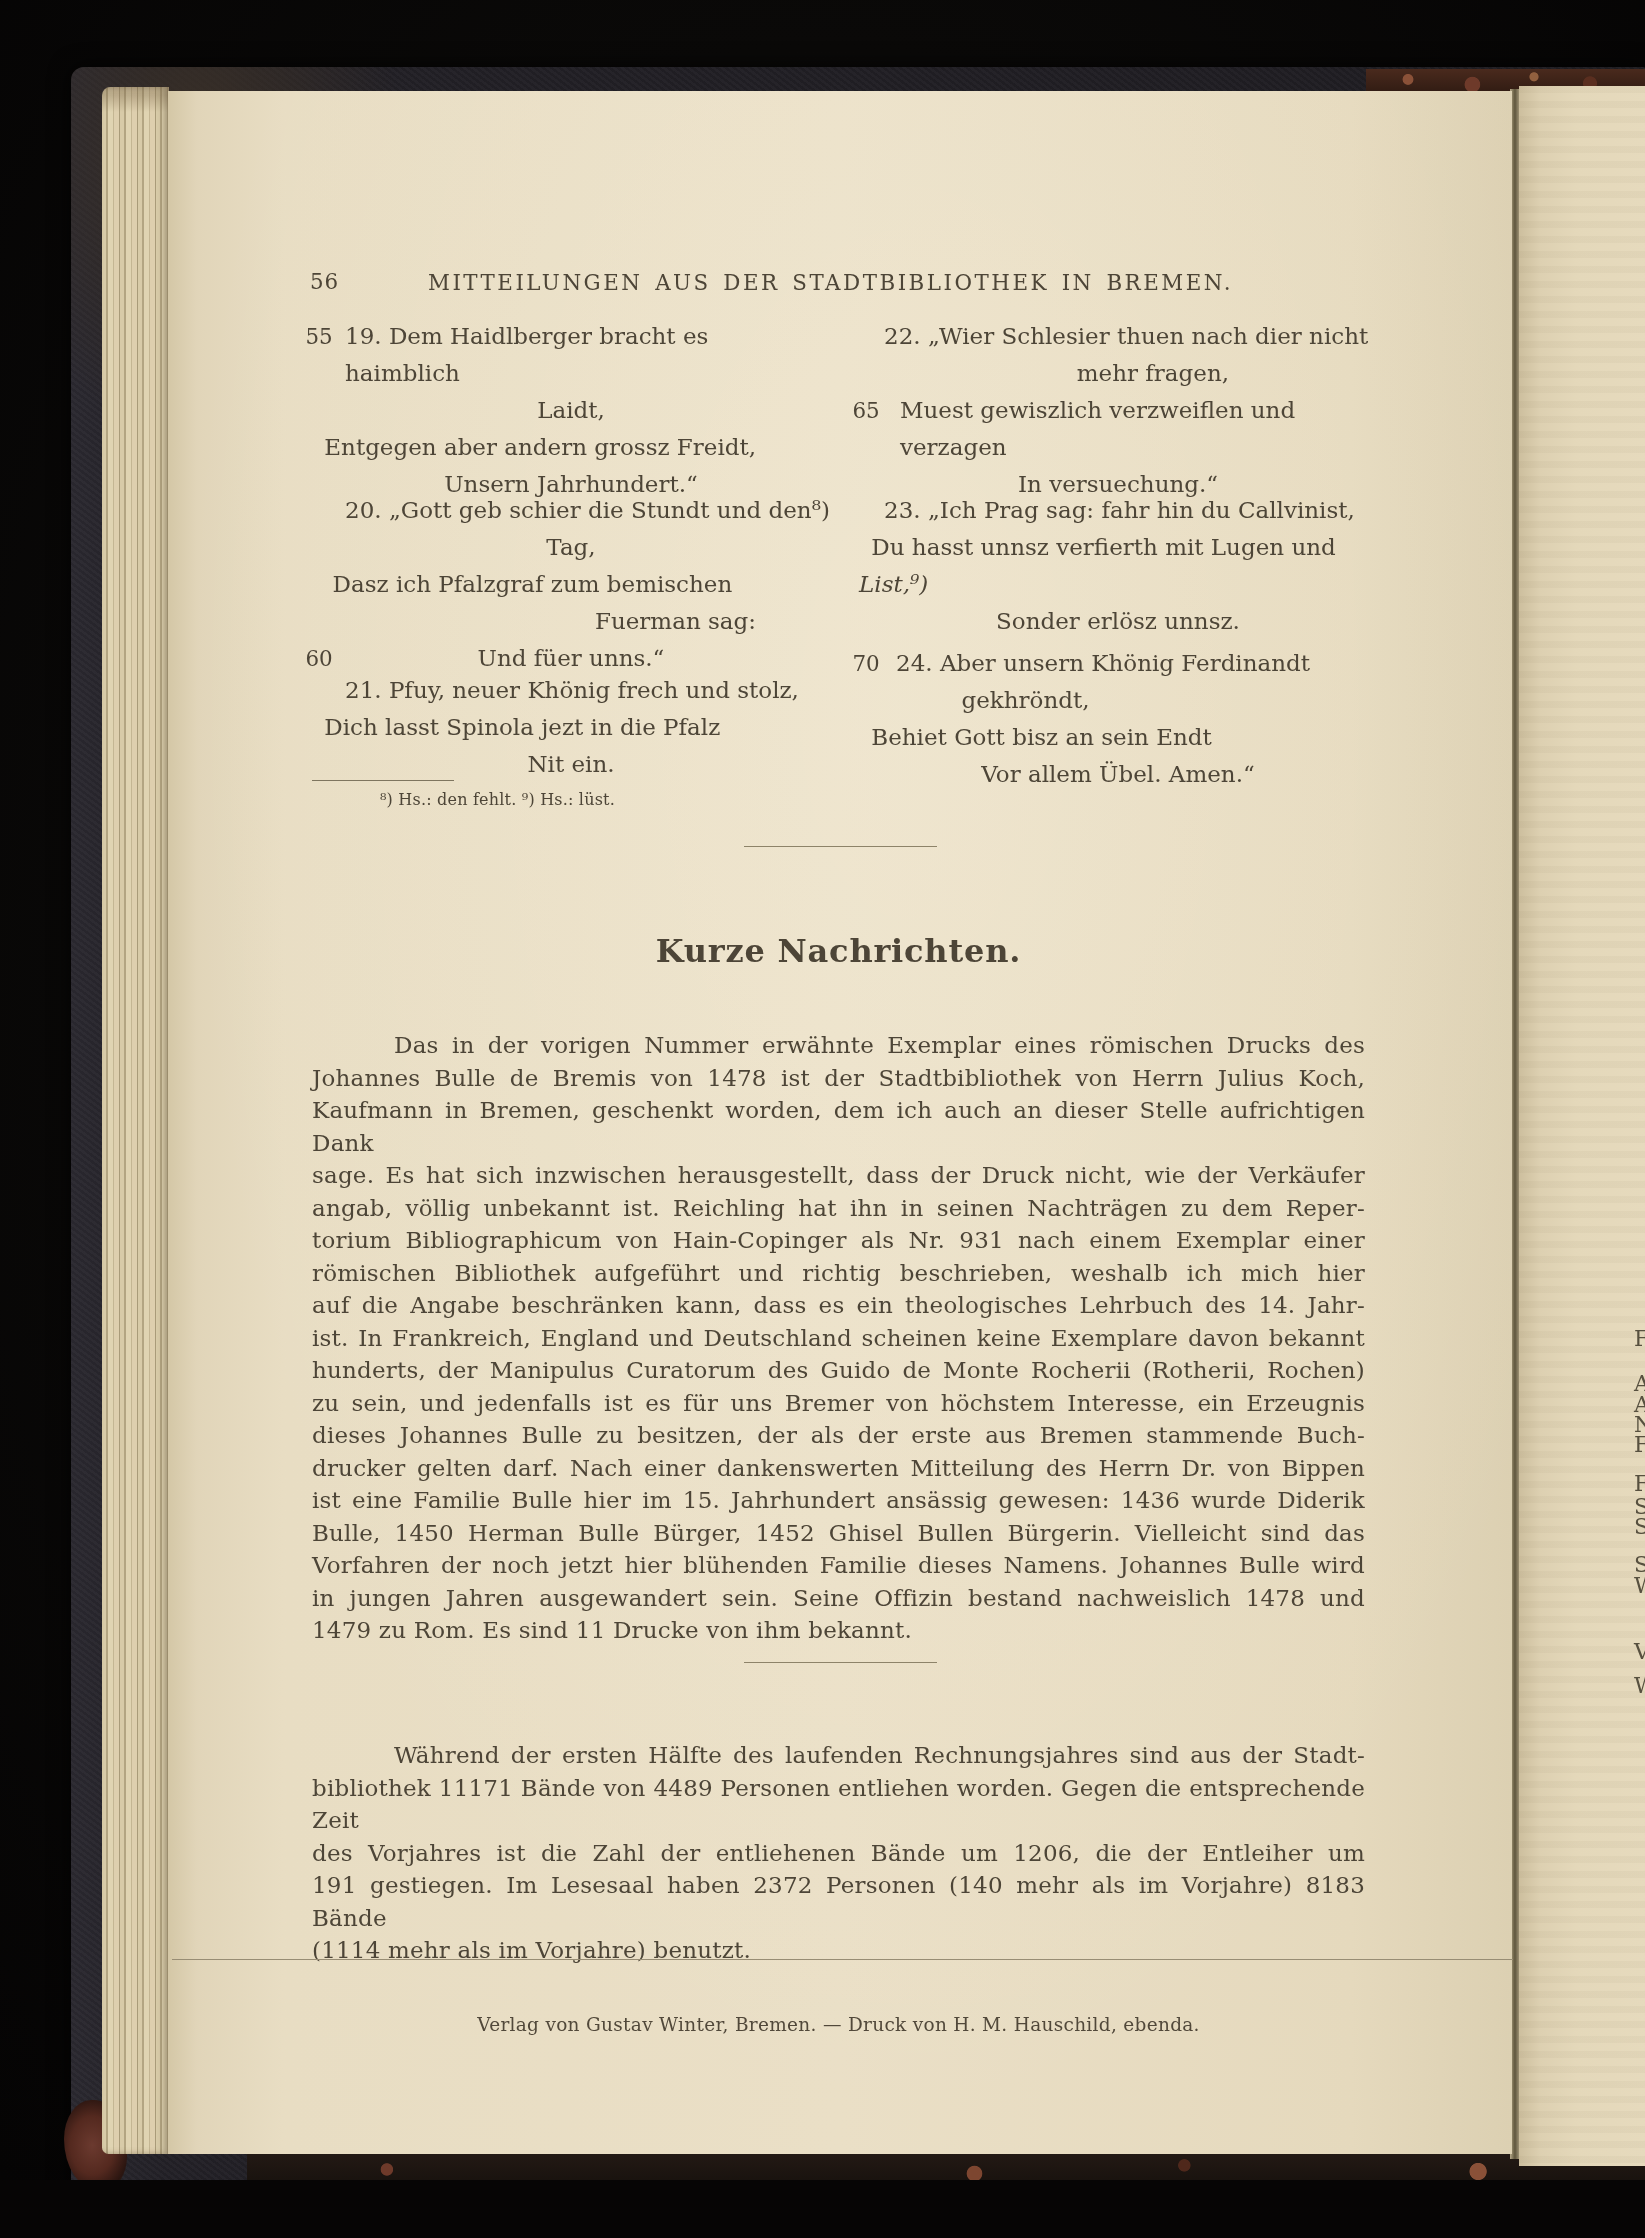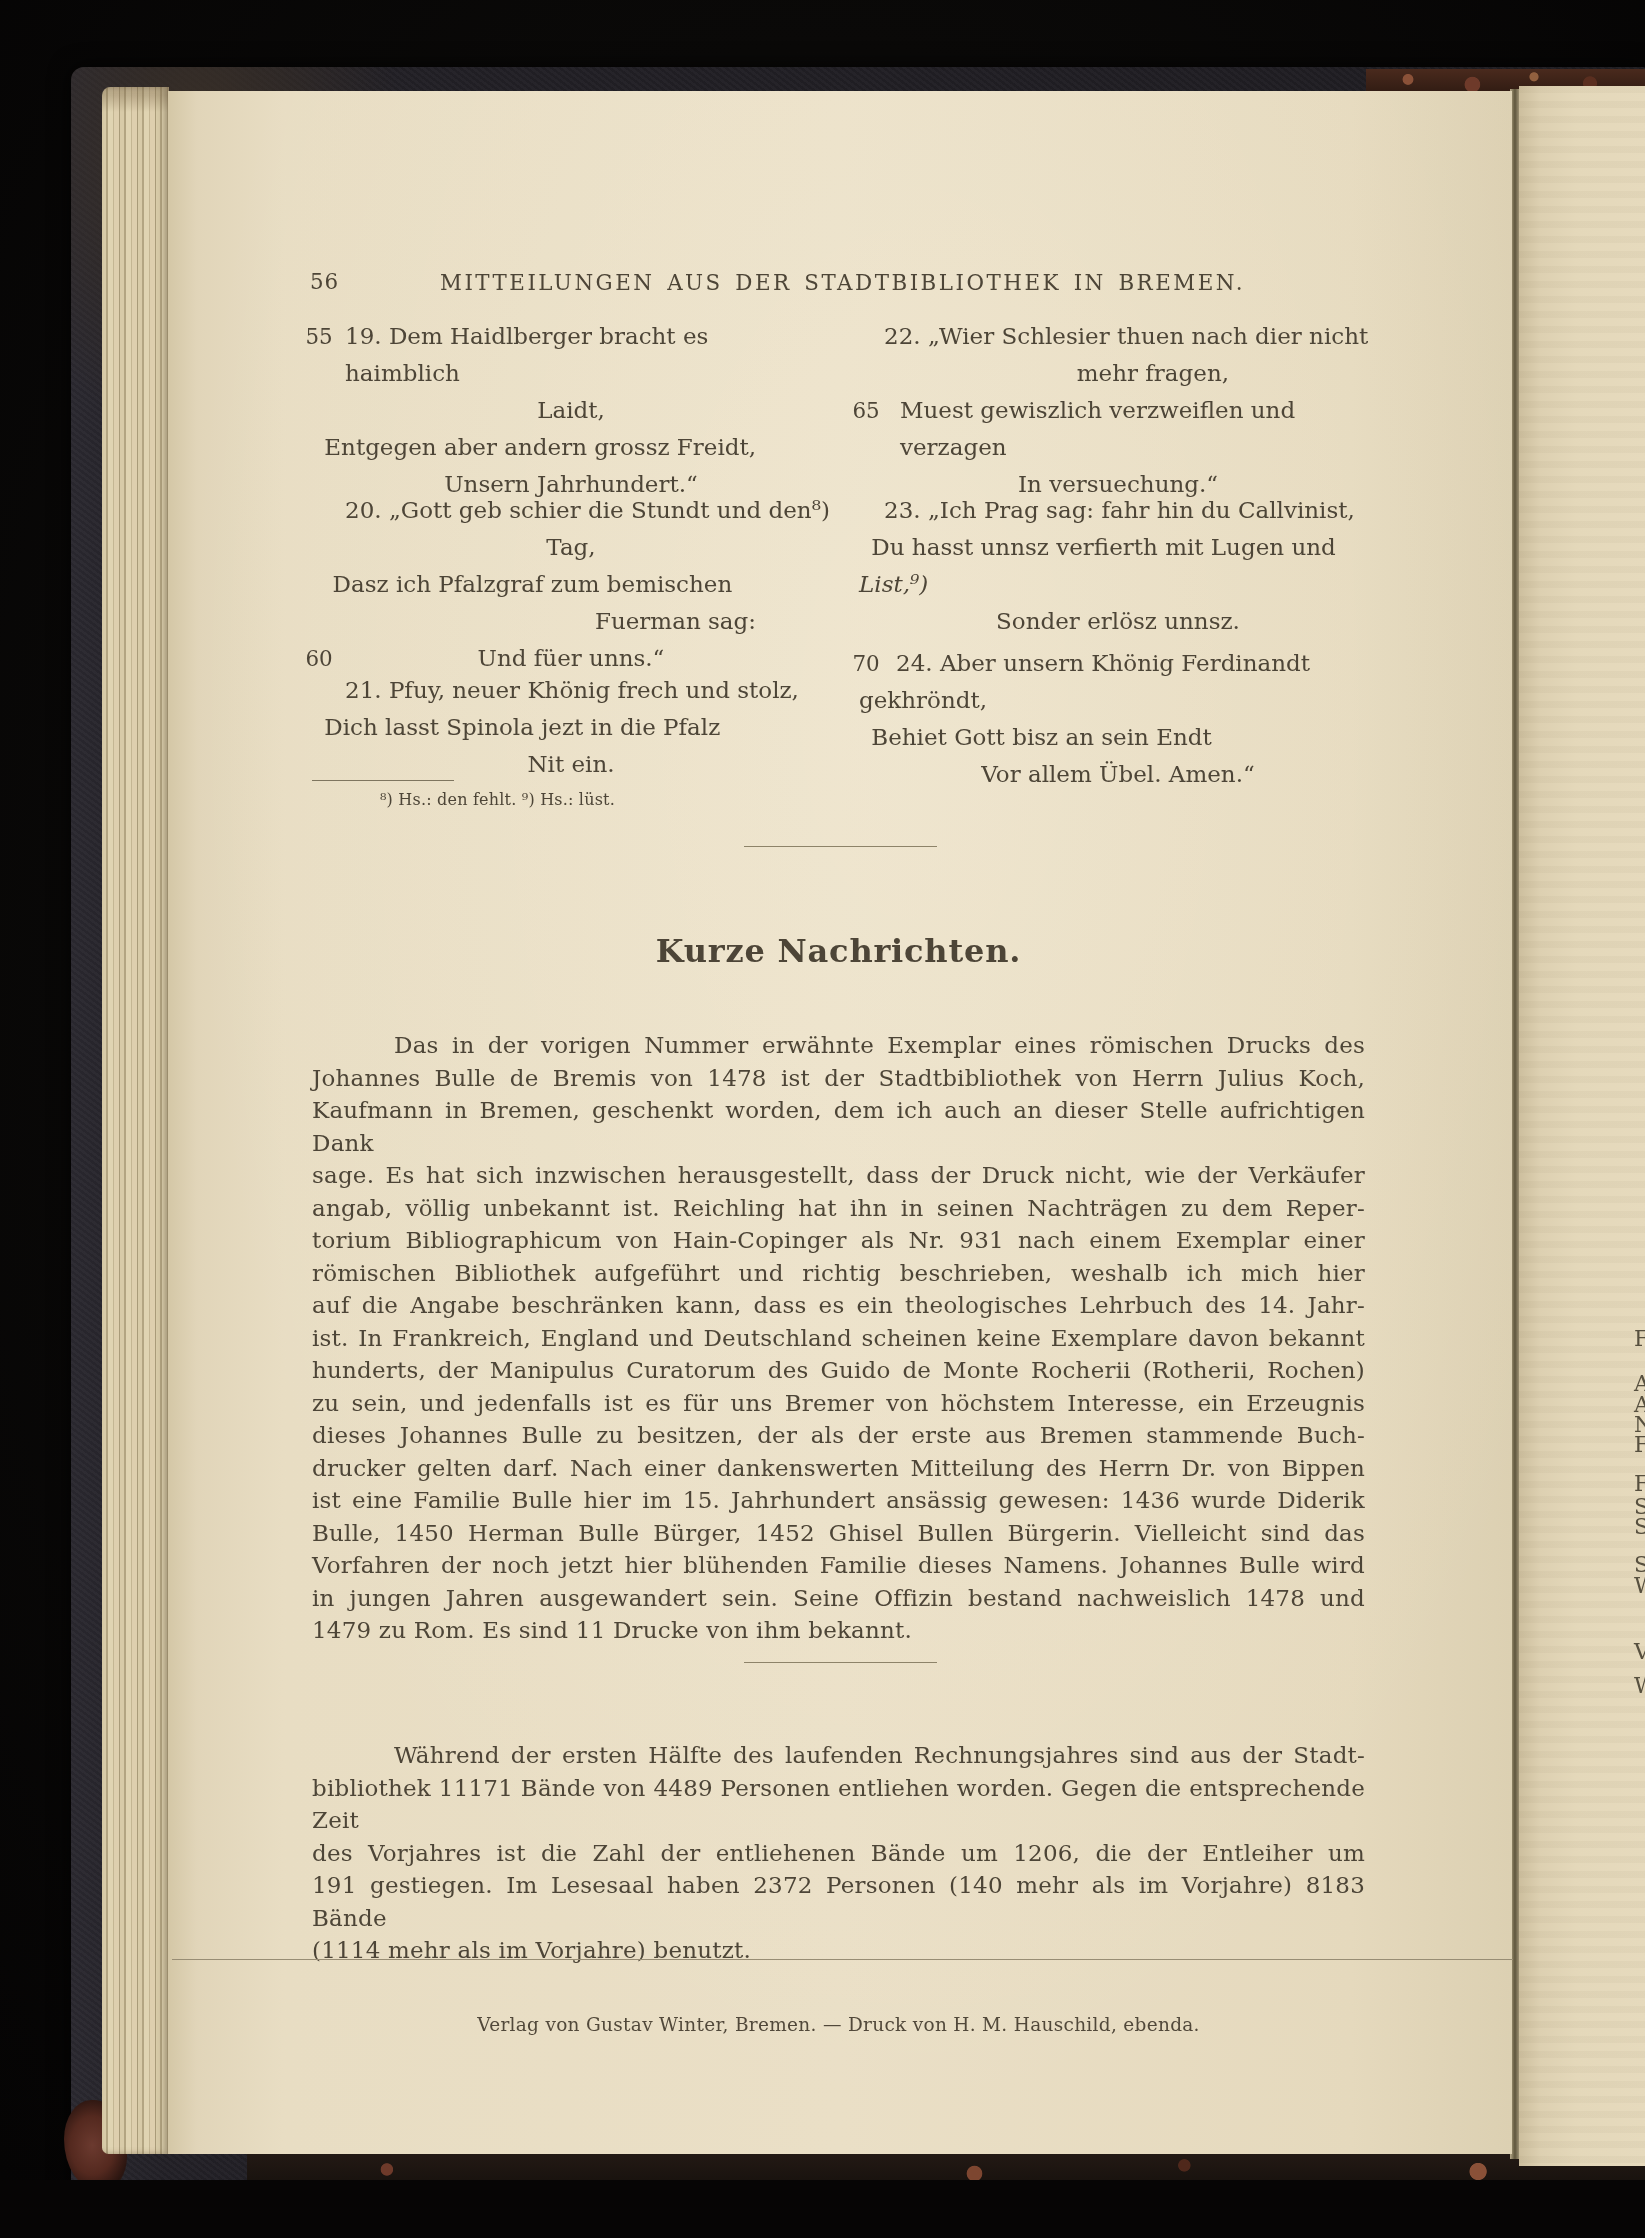--- a/index.html
+++ b/index.html
@@ -65,38 +65,38 @@
   .page-right{
     position:absolute;left:1519px;top:86px;width:127px;height:2080px;
     background:
       repeating-linear-gradient(180deg, rgba(120,105,75,.05) 0 7.4px, rgba(0,0,0,0) 7.4px 15px),
       linear-gradient(90deg,#cdbf9e 0,#ddd0b1 21.4px,#e4d8ba 58px,#e6dabd 100%);
   }
   .frag{position:absolute;left:1634px;font-size:22px;color:#57503f;}
   
   .page *{position:absolute;}
   .pageno{left:142px;top:178px;font-size:21.4px;letter-spacing:0.8px;}
-  .runhead{left:148px;top:179px;width:1053px;text-align:center;font-size:21.4px;letter-spacing:2.5px;word-spacing:3.3px;}
+  .runhead{left:136px;top:179px;width:1053px;text-align:center;font-size:21.4px;letter-spacing:2.5px;word-spacing:3.3px;}
   .vcol{width:518px;}
   .col-left{left:144px;top:227px;height:494px;text-decoration:underline;}
   .col-right{left:691px;top:227px;height:518px;}
   .stanza{position:absolute;left:0;width:518px;}
   .col-left  .st1{top:0px}   .col-left  .st2{top:174px} .col-left  .st3{top:354px}
   .col-right .st1{top:0px}   .col-right .st2{top:174px} .col-right .st3{top:327px}
   .vline{position:relative;display:block;width:100%;line-height:37px;font-size:23px;}
   .vline.c{text-align:center;}
   .vline.pl15{padding-left:12.3px;width:506px;}
   .vline.pl25{padding-left:20.6px;width:498px;}
   .vline.pl30{padding-left:25px;width:494px;}
   .vline.pl40{padding-left:33px;width:485px;}
   .vline.pl45{padding-left:37px;width:481px;}
   .vline.pl50{padding-left:41px;width:477px;}
   .vline.r90 {text-align:right;padding-right:74px; width:444px;}
   .vline.r180{text-align:right;padding-right:148px;width:370px;}
-  .vline.r225{text-align:left;padding-right:185px;width:333px;}
+  .vline.r225{text-align:center;padding-right:185px;width:333px;}
   .vline.r260{padding-right:214px;width:304px;font-style:italic;}
   .mno{position:absolute;left:-6.6px;top:0;font-size:21.4px;padding:0;}
   .fnrule{left:144px;top:689px;width:142px;height:0;border-top:1.6px solid #7e755f;}
   .fntext{left:212px;top:699px;font-size:16px;letter-spacing:0.2px;}
   .divider{width:193px;height:0;border-top:1.6px solid #8d8369;}
   .div1{left:576px;top:755px;}
   .div2{left:576px;top:1571px;}
   .sechead{left:144px;top:841px;width:1053px;text-align:center;font-size:32px;font-weight:bold;letter-spacing:0.8px;}
   .art{width:1053px;}
   .art1{left:144px;top:938px;}

